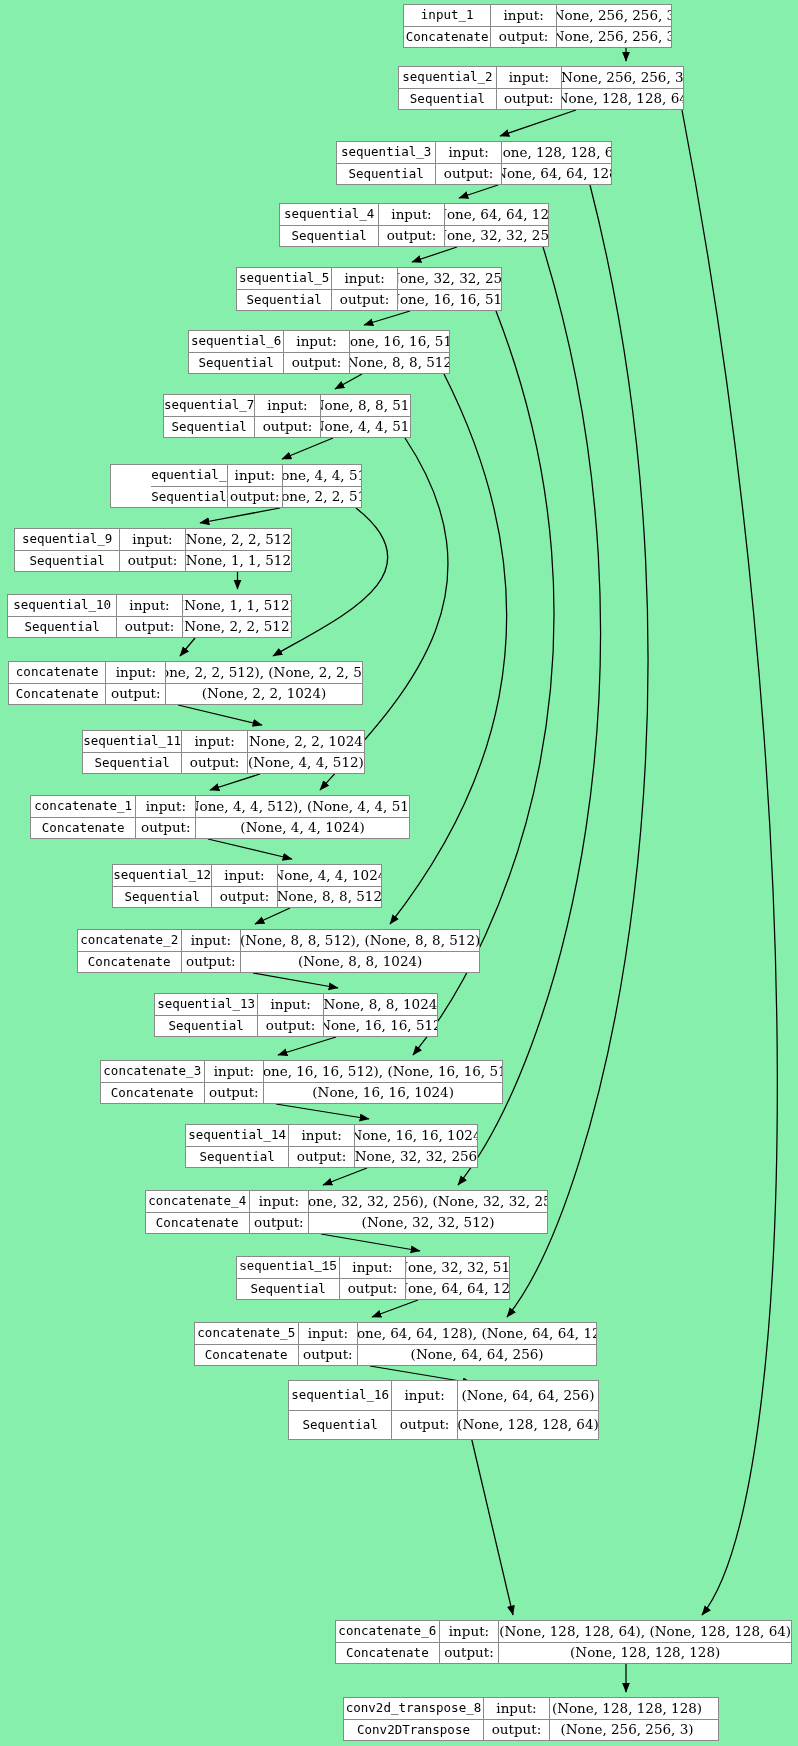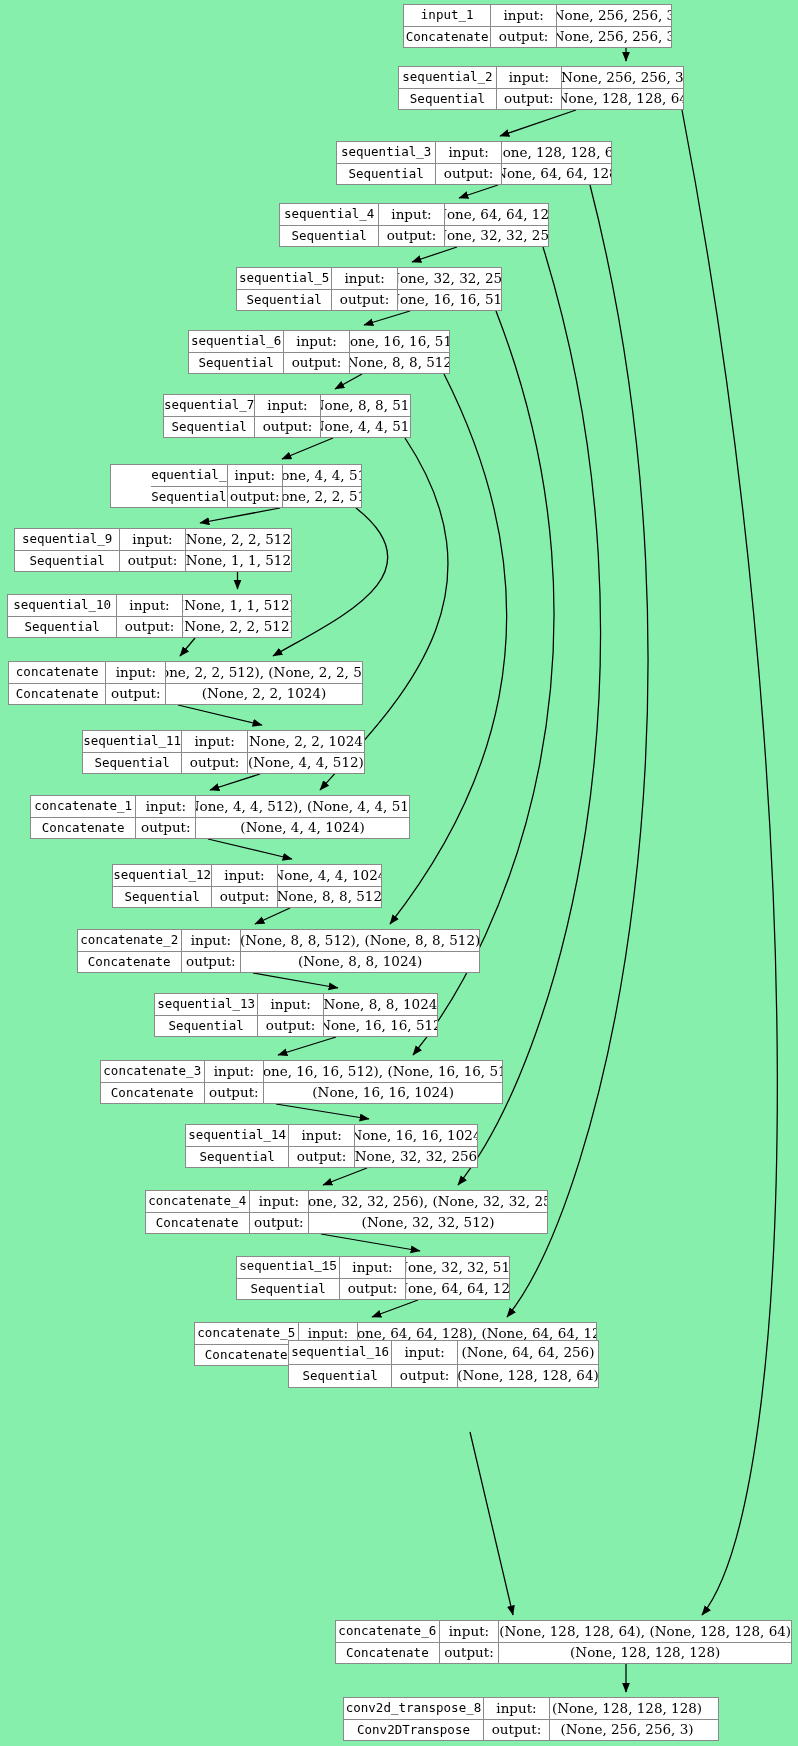--- a/index.html
+++ b/index.html
@@ -358,21 +358,21 @@
           <div class="cell c-name mono" style="width: 104px;">concatenate_5</div>
           <div class="cell c-io" style="width: 60px;">input:</div>
           <div class="cell c-shape" style="width: 239px;">[(None, 64, 64, 128), (None, 64, 64, 128)]</div>
         </div>
         <div class="row bottom">
           <div class="cell c-name mono" style="width: 104px;">Concatenate</div>
           <div class="cell c-io" style="width: 60px;">output:</div>
           <div class="cell c-shape" style="width: 239px;">(None, 64, 64, 256)</div>
         </div>
       </div>
-      <div class="node" style="left: 288px; top: 1340px; width: 311px; height: 48px; justify-content: space-between;">
+      <div class="node" style="left: 288px; top: 1380px; width: 311px; height: 60px; justify-content: space-between;">
         <div class="row top">
           <div class="cell c-name mono" style="width: 104px;">sequential_16</div>
           <div class="cell c-io" style="width: 66px;">input:</div>
           <div class="cell c-shape" style="width: 141px;">(None, 64, 64, 256)</div>
         </div>
         <div class="row bottom">
           <div class="cell c-name mono" style="width: 104px;">Sequential</div>
           <div class="cell c-io" style="width: 66px;">output:</div>
           <div class="cell c-shape" style="width: 141px;">(None, 128, 128, 64)</div>
         </div>

